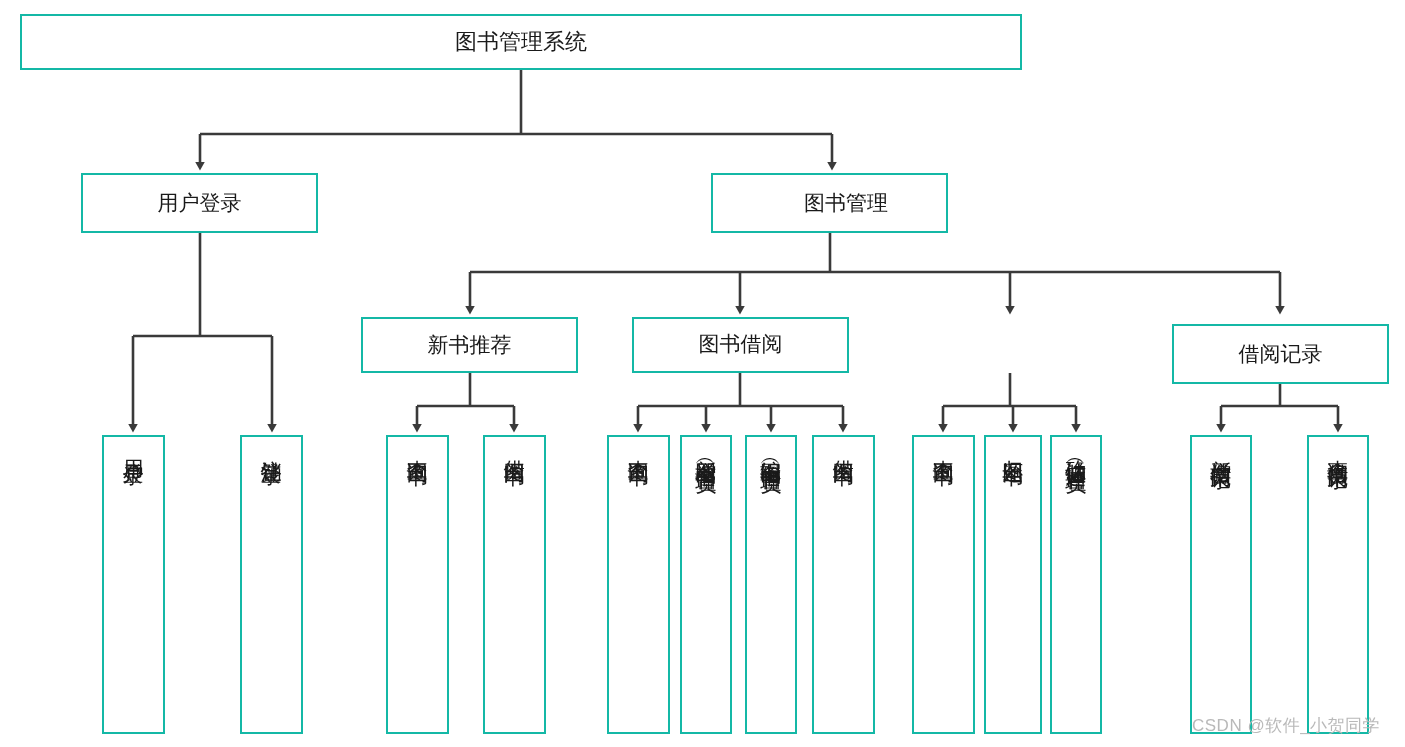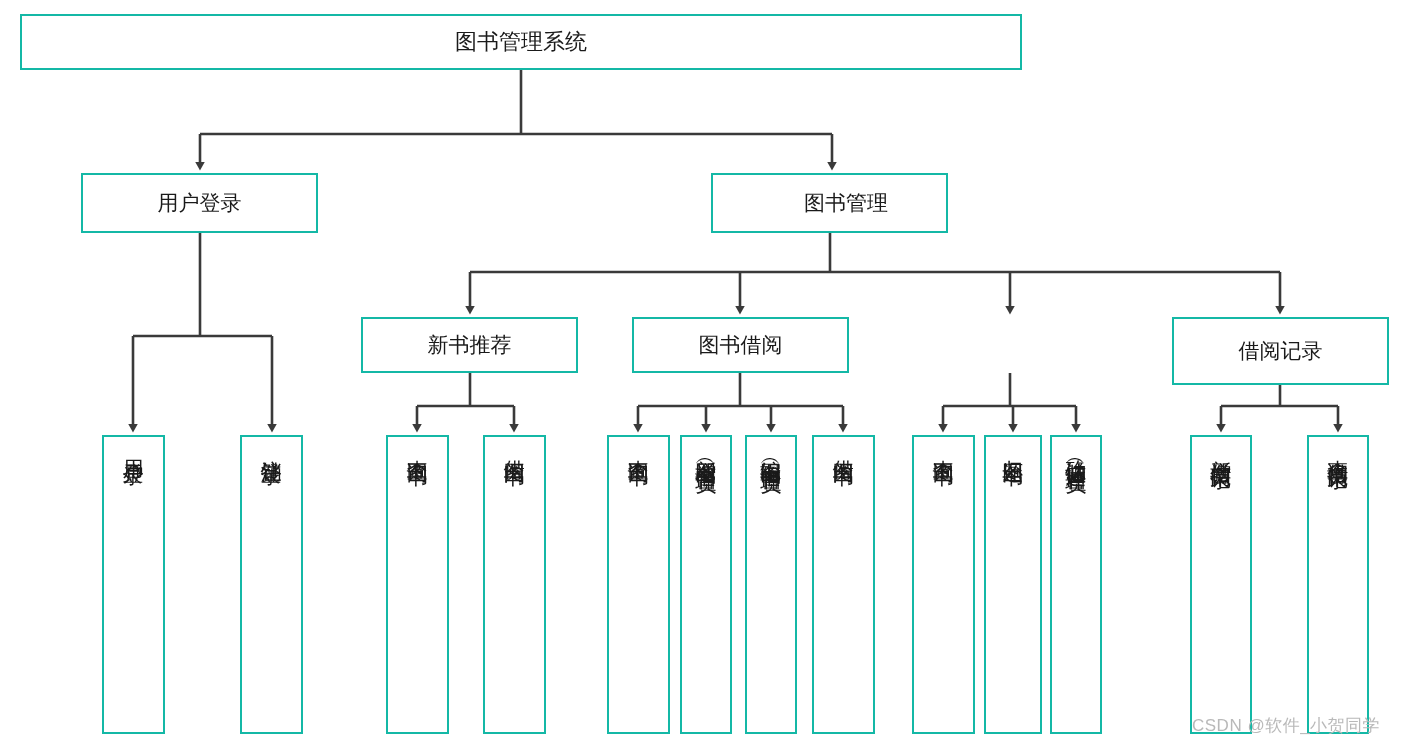--- a/index.html
+++ b/index.html
@@ -143,24 +143,24 @@
   <div class="node horizontal" style="left:81px; top:173px; width:237px; height:60px;">
     <span class="node-label">用户登录</span>
   </div>
   <div class="node horizontal" style="left:711px; top:173px; width:237px; height:60px;padding-left:33px;">
     <span class="node-label">图书管理</span>
   </div>
 
   <div class="node horizontal" style="left:361px; top:317px; width:217px; height:56px;">
     <span class="node-label">新书推荐</span>
   </div>
-  <div class="node horizontal" style="left:632px; top:317px; width:217px; height:56px;">
+  <div class="node horizontal" style="left:632px; top:317px; width:217px; height:56px;font-family:Liberation Serif, serif;">
     <span class="node-label">图书借阅</span>
   </div>
-  <div class="node horizontal" style="left:1172px; top:317px; width:217px; height:68px;">
+  <div class="node horizontal" style="left:1172px; top:324px; width:217px; height:60px;">
     <span class="node-label">借阅记录</span>
   </div>
 
   <div class="node vertical" style="left:102px; top:435px; width:63px; height:299px;">
     <span class="node-label">用户登录</span>
   </div>
   <div class="node vertical" style="left:240px; top:435px; width:63px; height:299px;">
     <span class="node-label">注销登录</span>
   </div>
   <div class="node vertical" style="left:386px; top:435px; width:63px; height:299px;">

